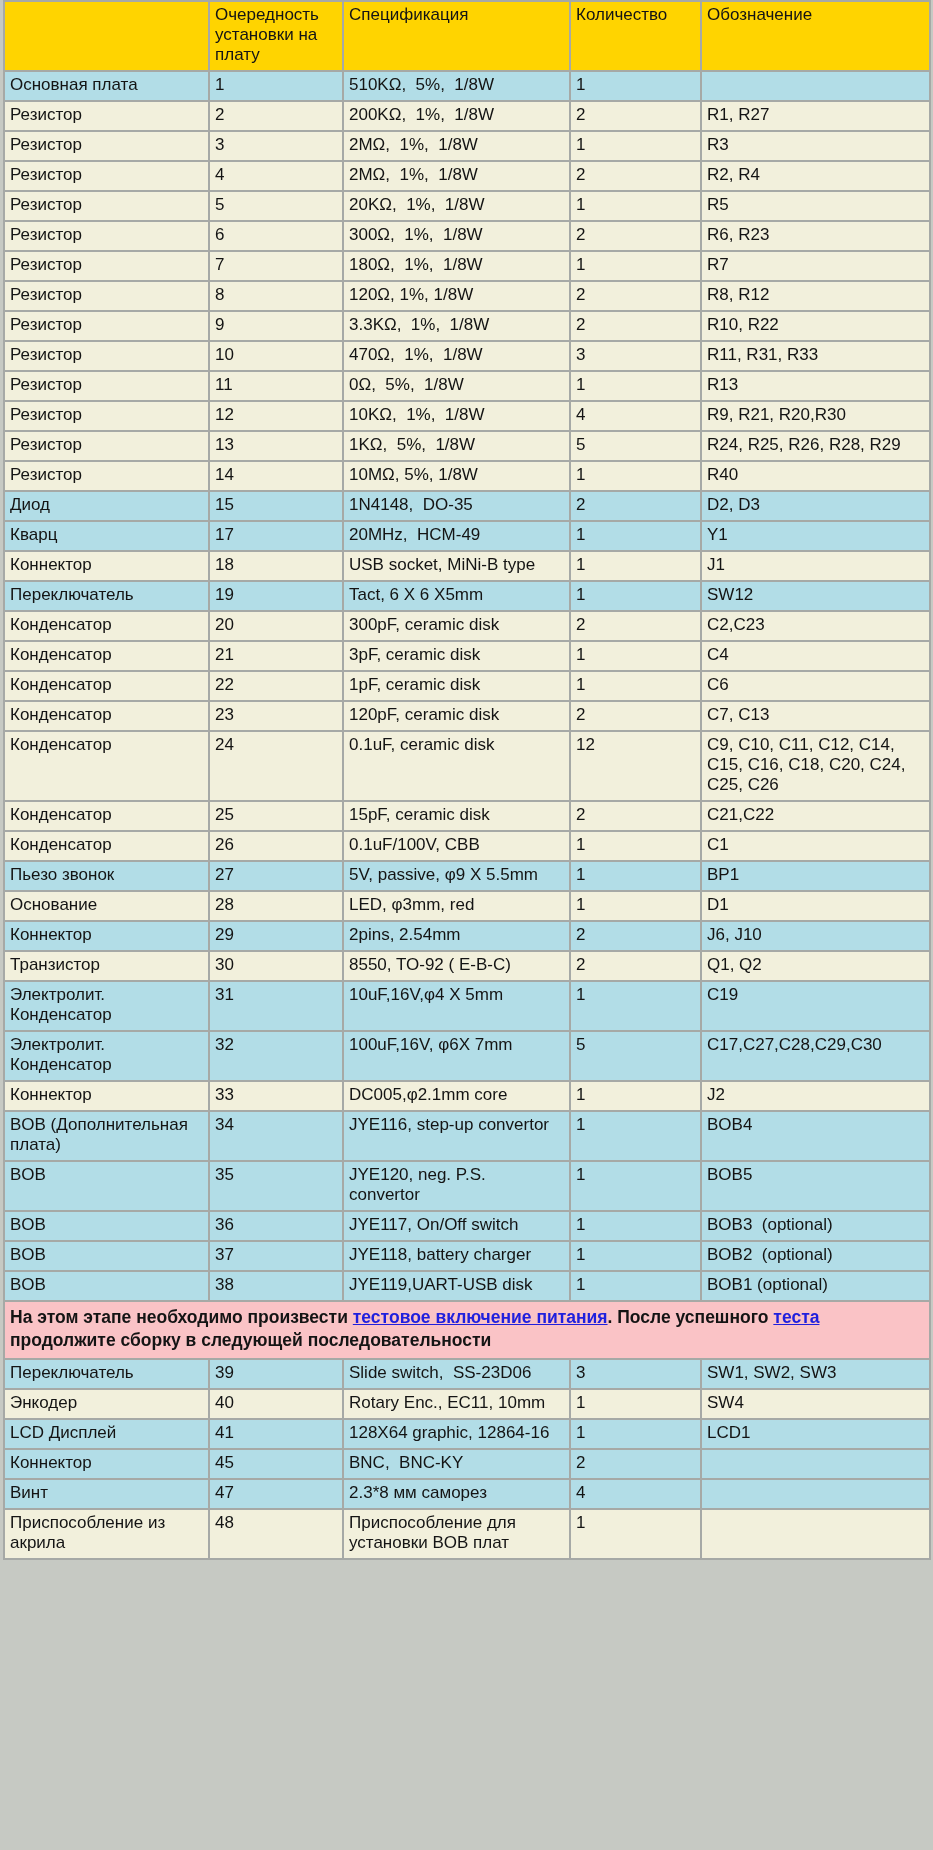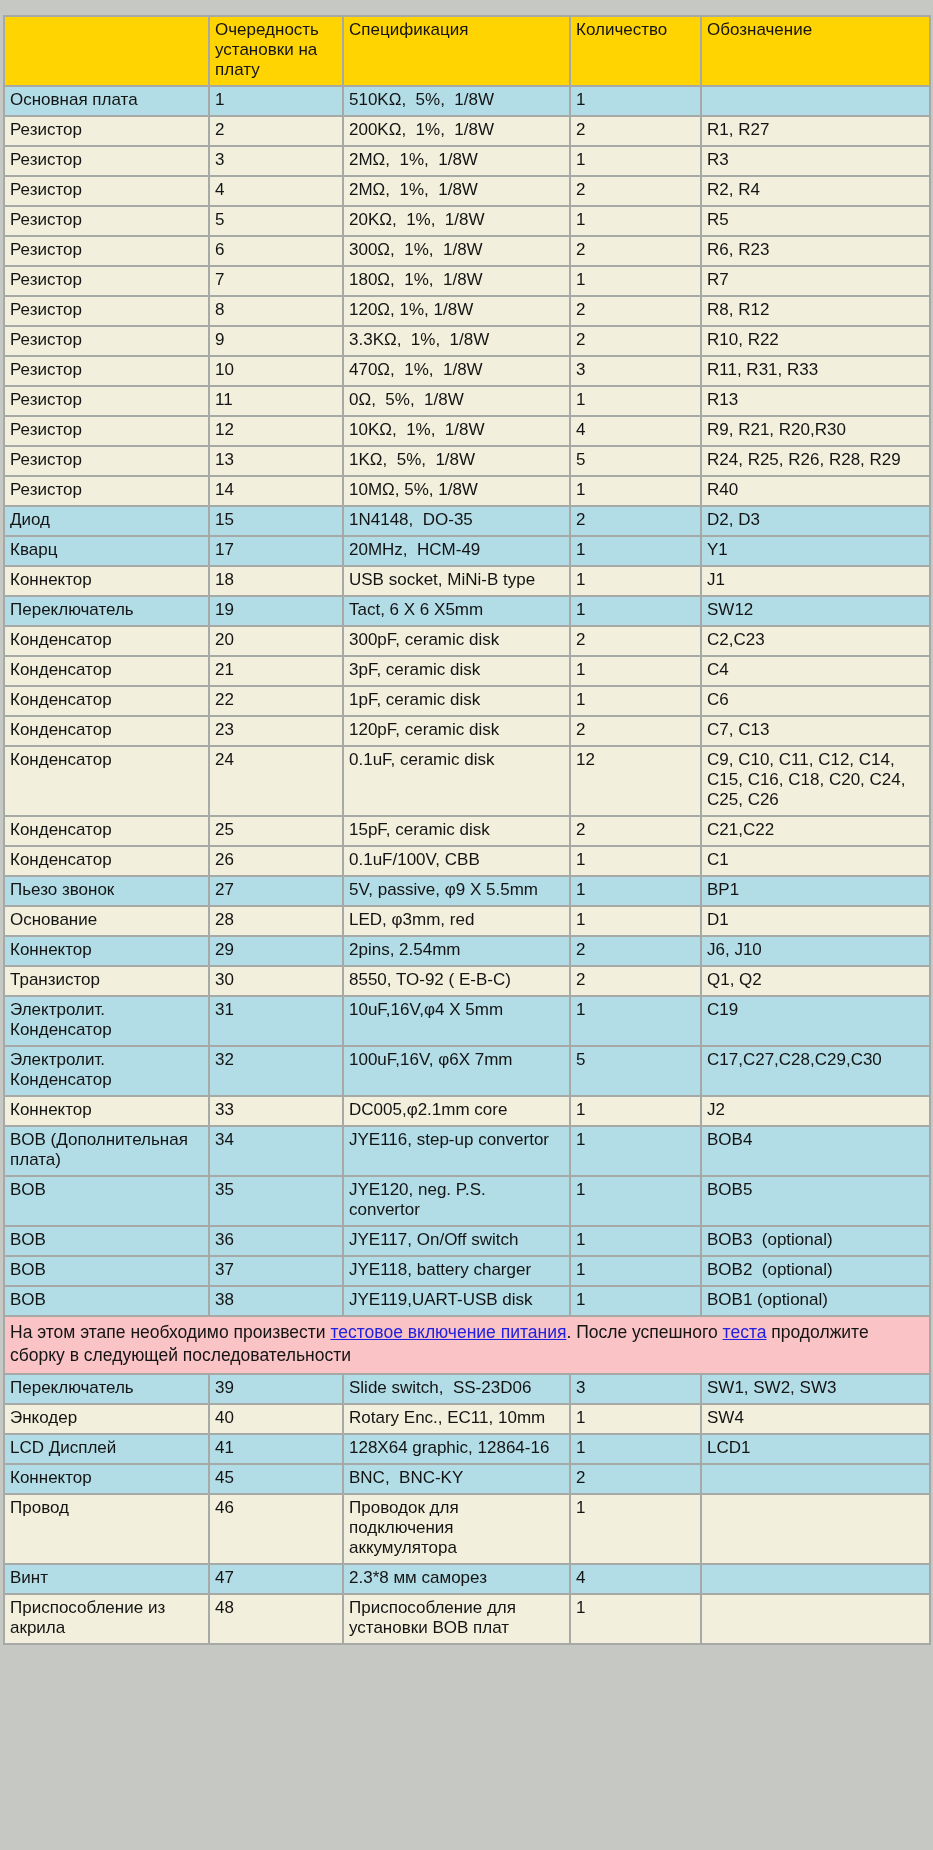--- a/index.html
+++ b/index.html
@@ -1,20 +1,20 @@
 <!DOCTYPE html>
 <html style="--header-bg: #ffd400; --row-blue: #b2dde7; --row-beige: #f2f0dc; --note-bg: #fac3c6; --grid: #a6a9a6; --link: #2020dd;"><head>
 <meta charset="utf-8">
 <style>
   html, body { margin: 0; padding: 0; background: #ffffff; }
   .page {
     width: 933px; height: 1850px; overflow: hidden;
     box-sizing: border-box;
     background: #c6c9c3;
-    padding: 15px 2px 0 3px;
+    padding: 0 2px 0 3px;
     font-family: "Liberation Sans", "DejaVu Sans", sans-serif;
   }
   table.bom {
     border-collapse: separate;
     border-spacing: 2px;
     table-layout: fixed;
     width: 100%;
     background: var(--grid, #a6a9a6);
   }
   th, td {
@@ -28,21 +28,21 @@
     overflow-wrap: break-word;
   }
   th {
     background: var(--header-bg, #ffd400);
     font-weight: normal;
   }
   tr.blue  td { background: var(--row-blue, #b2dde7); }
   tr.beige td { background: var(--row-beige, #f2f0dc); }
   tr.note-row td {
     background: var(--note-bg, #fac3c6);
-    font-weight: normal;
+    font-weight: bold;
     font-size: 17.5px;
     line-height: 23px;
     padding: 4px 5px 6px 5px;
   }
   tr.note-row a { color: var(--link, #2020dd); text-decoration: underline; cursor: pointer; }
 </style>
 </head>
 <body>
 
 <div class="page">
@@ -351,29 +351,20 @@
           <td>1</td>
           <td>LCD1</td>
         </tr>
         <tr class="blue">
           <td>Коннектор</td>
           <td>45</td>
           <td>BNC,  BNC-KY</td>
           <td>2</td>
           <td></td>
         </tr>
-        <tr class="beige">
-          <td>Провод</td>
-          <td>46</td>
-          <td>Проводок для
-подключения
-аккумулятора</td>
-          <td>1</td>
-          <td></td>
-        </tr>
         <tr class="blue">
           <td>Винт</td>
           <td>47</td>
           <td>2.3*8 мм саморез</td>
           <td>4</td>
           <td></td>
         </tr>
         <tr class="beige">
           <td>Приспособление из акрила</td>
           <td>48</td>

